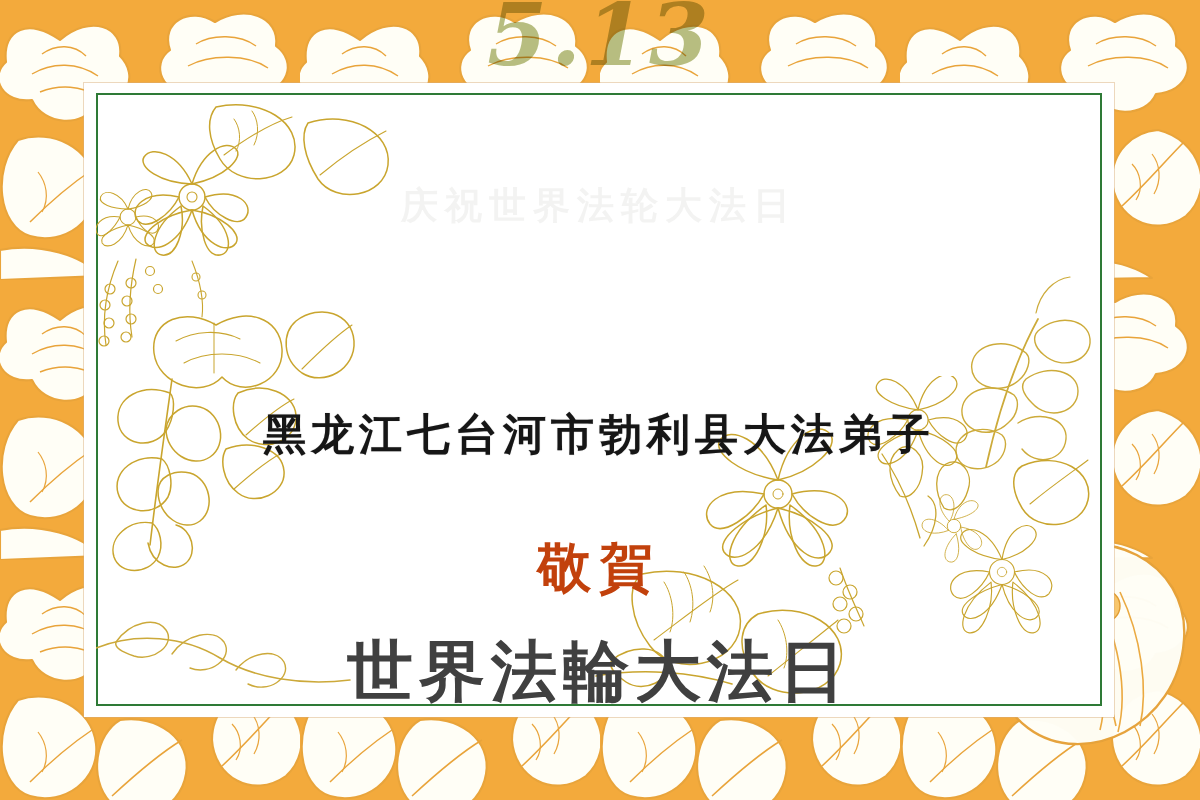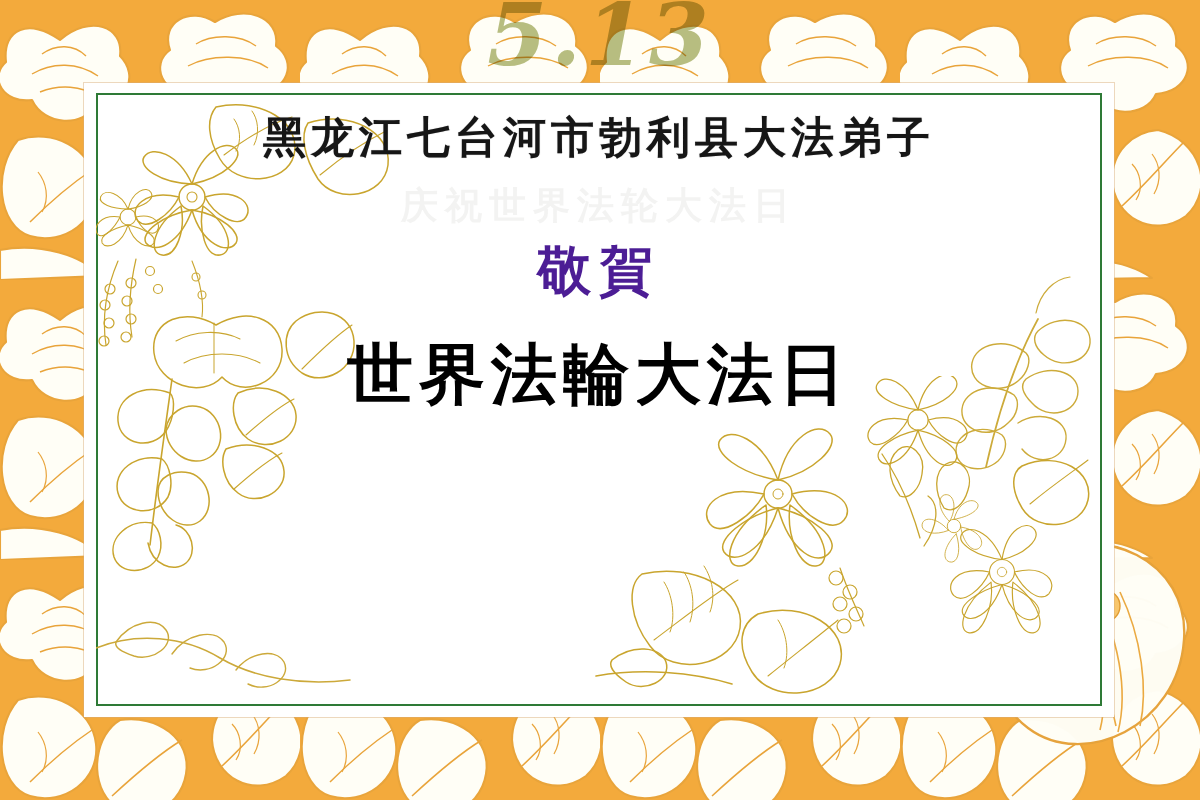--- a/index.html
+++ b/index.html
@@ -50,20 +50,21 @@
   #art-botright { right: 12px; bottom: 11px; width: 520px; height: 330px; }
   #art-topright { right: 12px; top: 90px;  width: 200px; height: 300px; }
   #art-botleft  { left: 12px;  bottom: 11px; width: 260px; height: 120px; }
 
   
   #card-text {
     position: absolute; inset: 0;
     display: flex; flex-direction: column;
     align-items: center;
     z-index: 5;
+    justify-content: flex-end;
   }
 
   #headline {
     margin-top: 26px;
     font-family: "DejaVu Sans", "Liberation Sans", sans-serif;
     font-size: 43px;
     font-weight: 700;
     letter-spacing: 5px;
     color: #161616;
     white-space: nowrap;
@@ -80,30 +81,30 @@
     color: rgba(120,116,104,0.085);
     white-space: nowrap;
     pointer-events: none;
   }
 
   #salutation {
     margin-top: 68px;
     font-size: 54px;
     font-weight: 700;
     letter-spacing: 8px;
-    color: #4c1d95;
+    color: #c2410c;
     white-space: nowrap;
   }
 
   #maintitle {
     margin-top: 22px;
     font-size: 66px;
     font-weight: 700;
     letter-spacing: 6px;
-    color: #000000;
+    color: #404040;
     white-space: nowrap;
   }
 
   #datetext {
     position: absolute;
     left: 0; right: 0;
     top: 513px;
     text-align: center;
     font-size: 33px;
     font-weight: 700;

